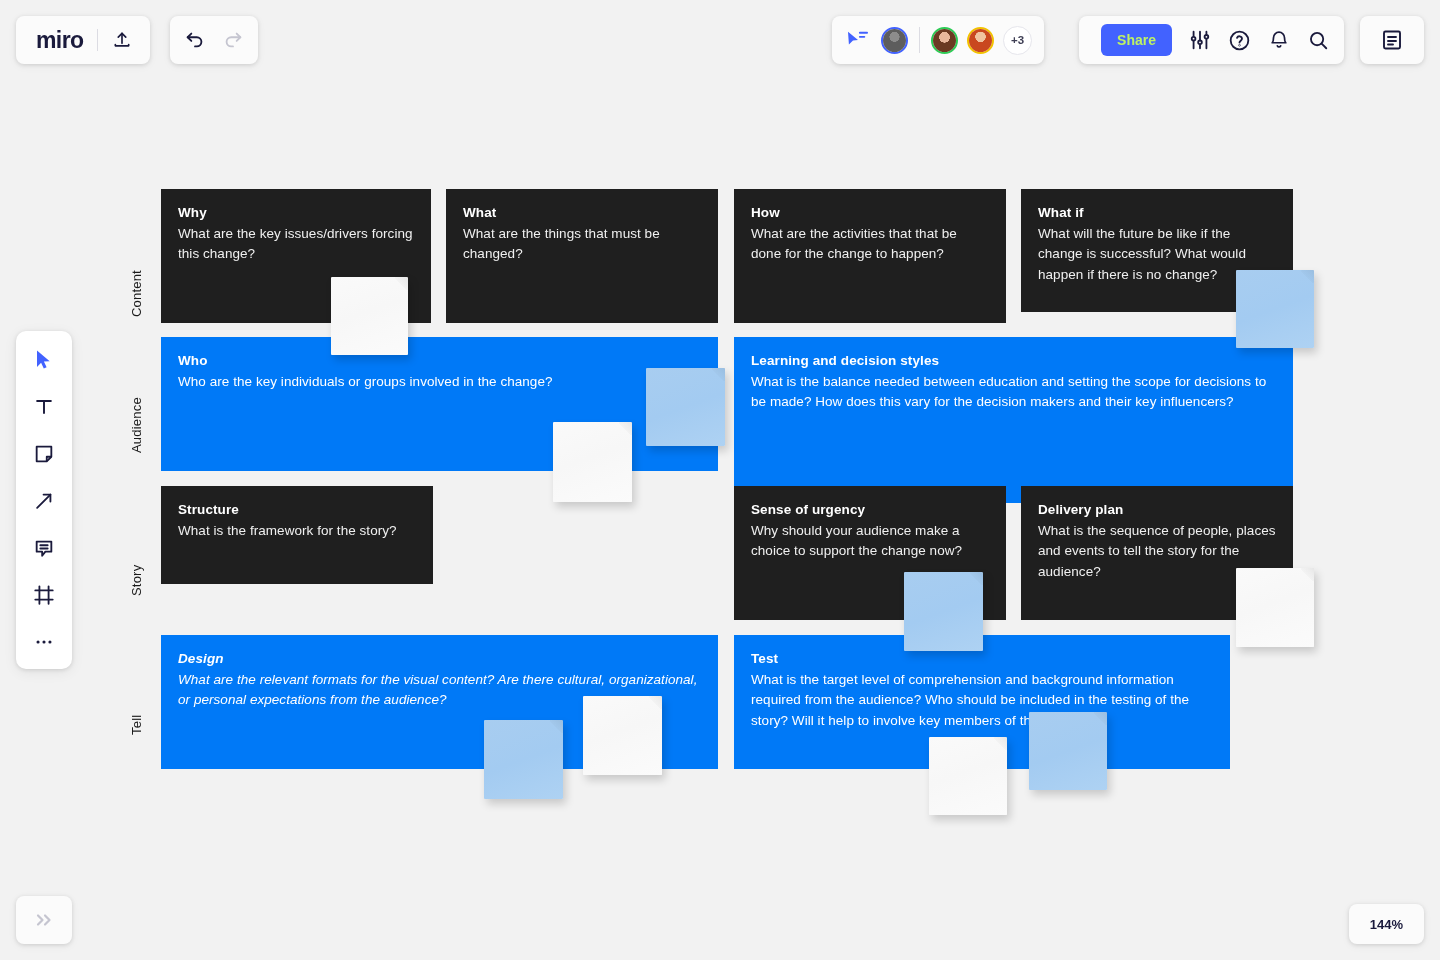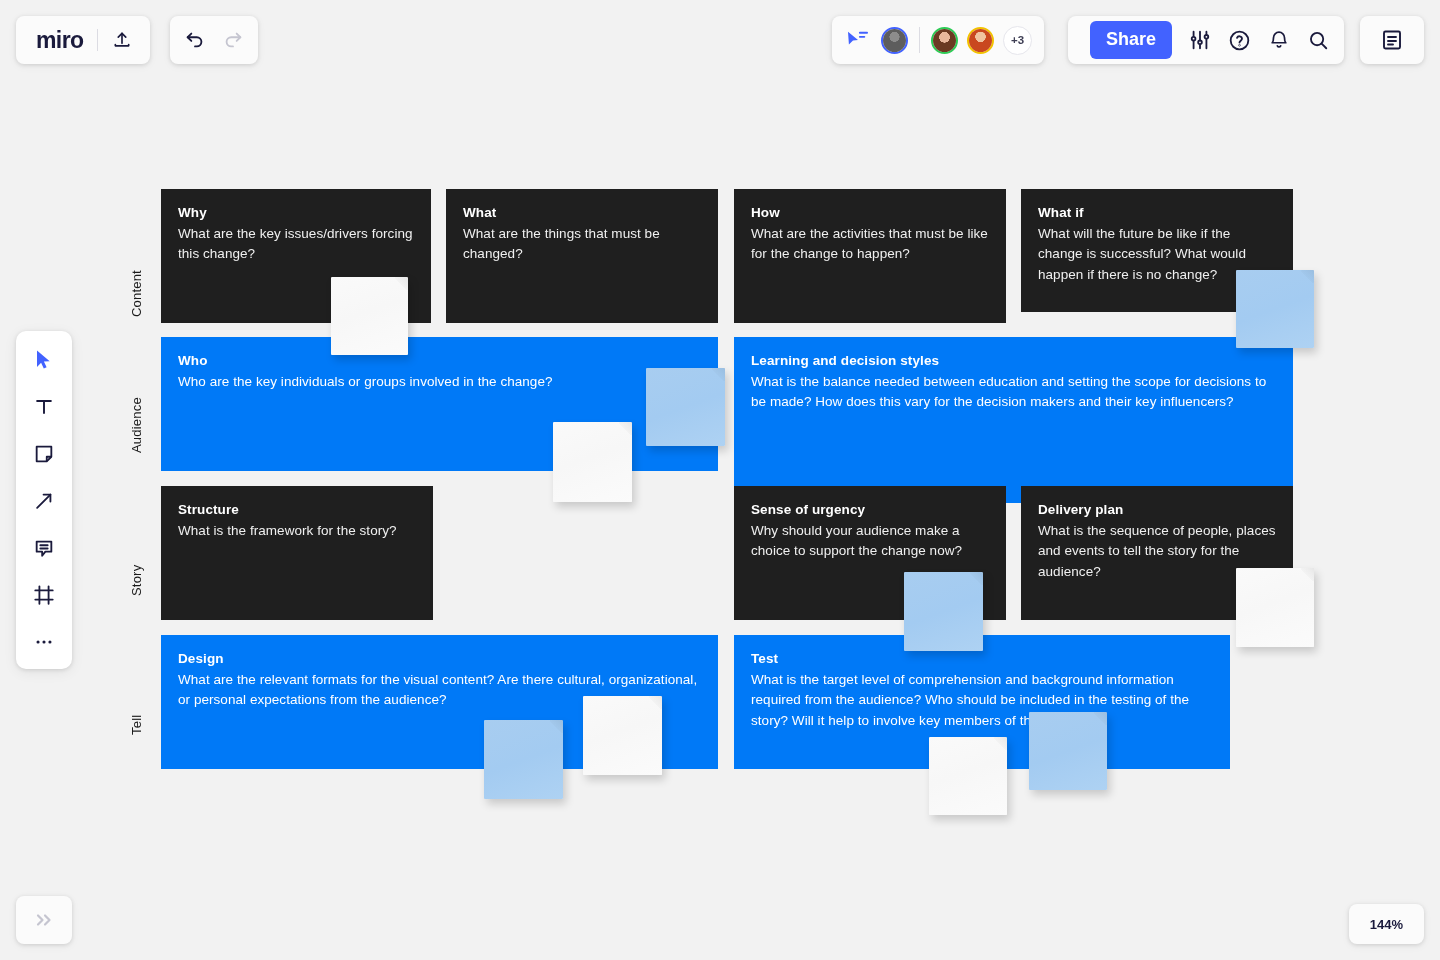--- a/index.html
+++ b/index.html
@@ -164,22 +164,22 @@
   }
 
   #actions-bar {
     right: 96px; top: 16px;
     height: 48px;
     padding: 0 15px 0 10px;
     gap: 17px;
   }
   #share-btn {
     background: #4262ff;
-    color: #ffffff;
-    font-size: 18px;
+    color: #bef264;
+    font-size: 14px;
     font-weight: bold;
     border: none;
     border-radius: 6px;
     padding: 8px 16px;
     cursor: pointer;
     font-family: "Liberation Sans", sans-serif;
     line-height: 1.2;
     margin-left: 12px;
   }
 
@@ -251,55 +251,55 @@
       <div class="card-body">What are the things that must be changed?</div>
     </div>
 
     <div class="card dark" style="left:31px; top:9px; width:270px; height:134px;">
       <div class="card-title">Why</div>
       <div class="card-body">What are the key issues/drivers forcing this change?</div>
     </div>
 
     <div class="card dark" style="left:604px; top:9px; width:272px; height:134px;">
       <div class="card-title">How</div>
-      <div class="card-body">What are the activities that must be like for the change to happen?</div>
+      <div class="card-body">What are the activities that that be done for the change to happen?</div>
     </div>
 
     <div class="card dark" style="left:891px; top:9px; width:272px; height:123px;">
       <div class="card-title">What if</div>
       <div class="card-body">What will the future be like if the change is successful? What would happen if there is no change?</div>
     </div>
 
     <div class="card blue" style="left:31px; top:157px; width:557px; height:134px;">
       <div class="card-title">Who</div>
       <div class="card-body">Who are the key individuals or groups involved in the change?</div>
     </div>
 
     <div class="card blue" style="left:604px; top:157px; width:559px; height:166px;">
       <div class="card-title">Learning and decision styles</div>
       <div class="card-body">What is the balance needed between education and setting the scope for decisions to be made? How does this vary for the decision makers and their key influencers?</div>
     </div>
 
-    <div class="card dark" style="left:31px; top:306px; width:272px; height:134px;">
+    <div class="card dark" style="left:31px; top:306px; width:272px; height:98px;">
       <div class="card-title">Structure</div>
       <div class="card-body">What is the framework for the story?</div>
     </div>
 
 
     <div class="card dark" style="left:891px; top:306px; width:272px; height:134px;">
       <div class="card-title">Delivery plan</div>
       <div class="card-body">What is the sequence of people, places and events to tell the story for the audience?</div>
     </div>
 
     <div class="card dark" style="left:604px; top:306px; width:272px; height:134px;">
       <div class="card-title">Sense of urgency</div>
       <div class="card-body">Why should your audience make a choice to support the change now?</div>
     </div>
 
-    <div class="card blue" style="left:31px; top:455px; width:557px; height:134px;">
+    <div class="card blue" style="left:31px; top:455px; width:557px; height:134px;font-style:italic;">
       <div class="card-title">Design</div>
       <div class="card-body">What are the relevant formats for the visual content? Are there cultural, organizational, or personal expectations from the audience?</div>
     </div>
 
     <div class="card blue" style="left:604px; top:455px; width:496px; height:134px;">
       <div class="card-title">Test</div>
       <div class="card-body">What is the target level of comprehension and background information required from the audience? Who should be included in the testing of the story? Will it help to involve key members of the audience?</div>
     </div>
 
   </div>

